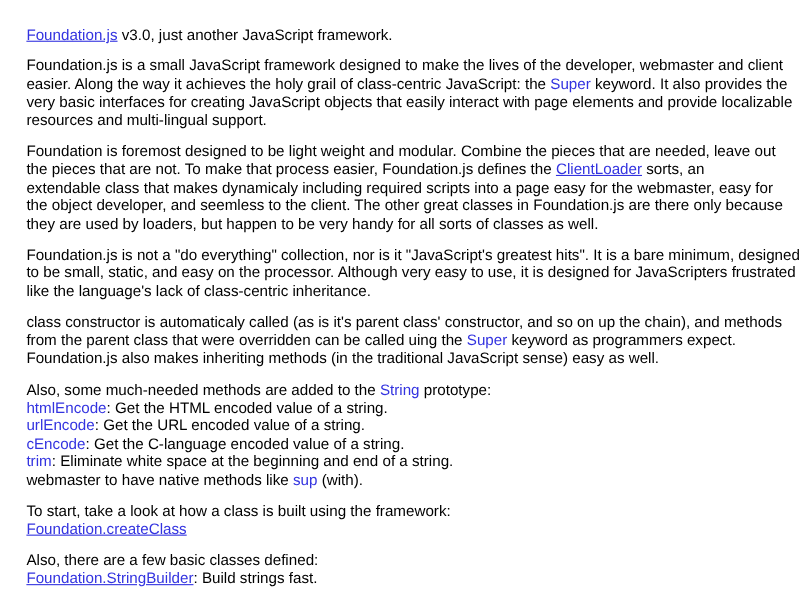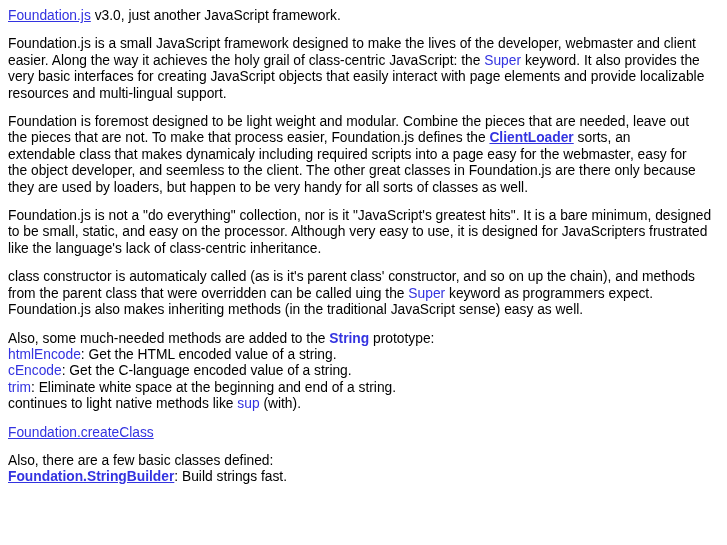--- a/index.html
+++ b/index.html
@@ -1,32 +1,32 @@
 <!DOCTYPE html>
 <html style="--link-color: #3333e0;"><head>
 <meta charset="utf-8">
 <style>
   html, body { margin: 0; padding: 0; background: #ffffff; }
   .page {
     width: 727px;
     height: 545px;
     overflow: hidden;
     box-sizing: border-box;
-    padding: 8px;
+    padding: 24px;
     background: #ffffff;
     font-family: "Liberation Sans", sans-serif;
     font-size: 13.8px;
     line-height: 16.4px;
     color: #000000;
   }
   .para { margin: 0 0 12px 0; }
   .line { white-space: nowrap; }
   .lnk { color: var(--link-color, #3333e0); cursor: pointer; }
   .u { text-decoration: underline; }
-  .b { font-weight: bold; }
+  .b { font-weight: normal; }
 </style>
 </head>
 <body>
 
 <div class="page">
     <div class="para">
       <div class="line"><span class="lnk u">Foundation.js</span><span class=""> v3.0, just another JavaScript framework.</span></div>
     </div>
     <div class="para">
       <div class="line"><span class="">Foundation.js is a small JavaScript framework designed to make the lives of the developer, webmaster and client</span></div>
@@ -47,24 +47,26 @@
       <div class="line"><span class="">like the language's lack of class-centric inheritance.</span></div>
     </div>
     <div class="para">
       <div class="line"><span class="">class constructor is automaticaly called (as is it's parent class' constructor, and so on up the chain), and methods</span></div>
       <div class="line"><span class="">from the parent class that were overridden can be called uing the </span><span class="lnk">Super</span><span class=""> keyword as programmers expect.</span></div>
       <div class="line"><span class="">Foundation.js also makes inheriting methods (in the traditional JavaScript sense) easy as well.</span></div>
     </div>
     <div class="para">
       <div class="line"><span class="">Also, some much-needed methods are added to the </span><span class="lnk b">String</span><span class=""> prototype:</span></div>
       <div class="line"><span class="lnk">htmlEncode</span><span class="">: Get the HTML encoded value of a string.</span></div>
+      <div class="line"><span class="lnk">urlEncode</span><span class="">: Get the URL encoded value of a string.</span></div>
       <div class="line"><span class="lnk">cEncode</span><span class="">: Get the C-language encoded value of a string.</span></div>
       <div class="line"><span class="lnk">trim</span><span class="">: Eliminate white space at the beginning and end of a string.</span></div>
-      <div class="line"><span class="">continues to light native methods like </span><span class="lnk">sup</span><span class=""> (with).</span></div>
+      <div class="line"><span class="">webmaster to have native methods like </span><span class="lnk">sup</span><span class=""> (with).</span></div>
     </div>
     <div class="para">
+      <div class="line"><span class="">To start, take a look at how a class is built using the framework:</span></div>
       <div class="line"><span class="lnk u">Foundation.createClass</span></div>
     </div>
     <div class="para">
       <div class="line"><span class="">Also, there are a few basic classes defined:</span></div>
       <div class="line"><span class="lnk b u">Foundation.StringBuilder</span><span class="">: Build strings fast.</span></div>
     </div>
   </div>
 
 </body></html>

